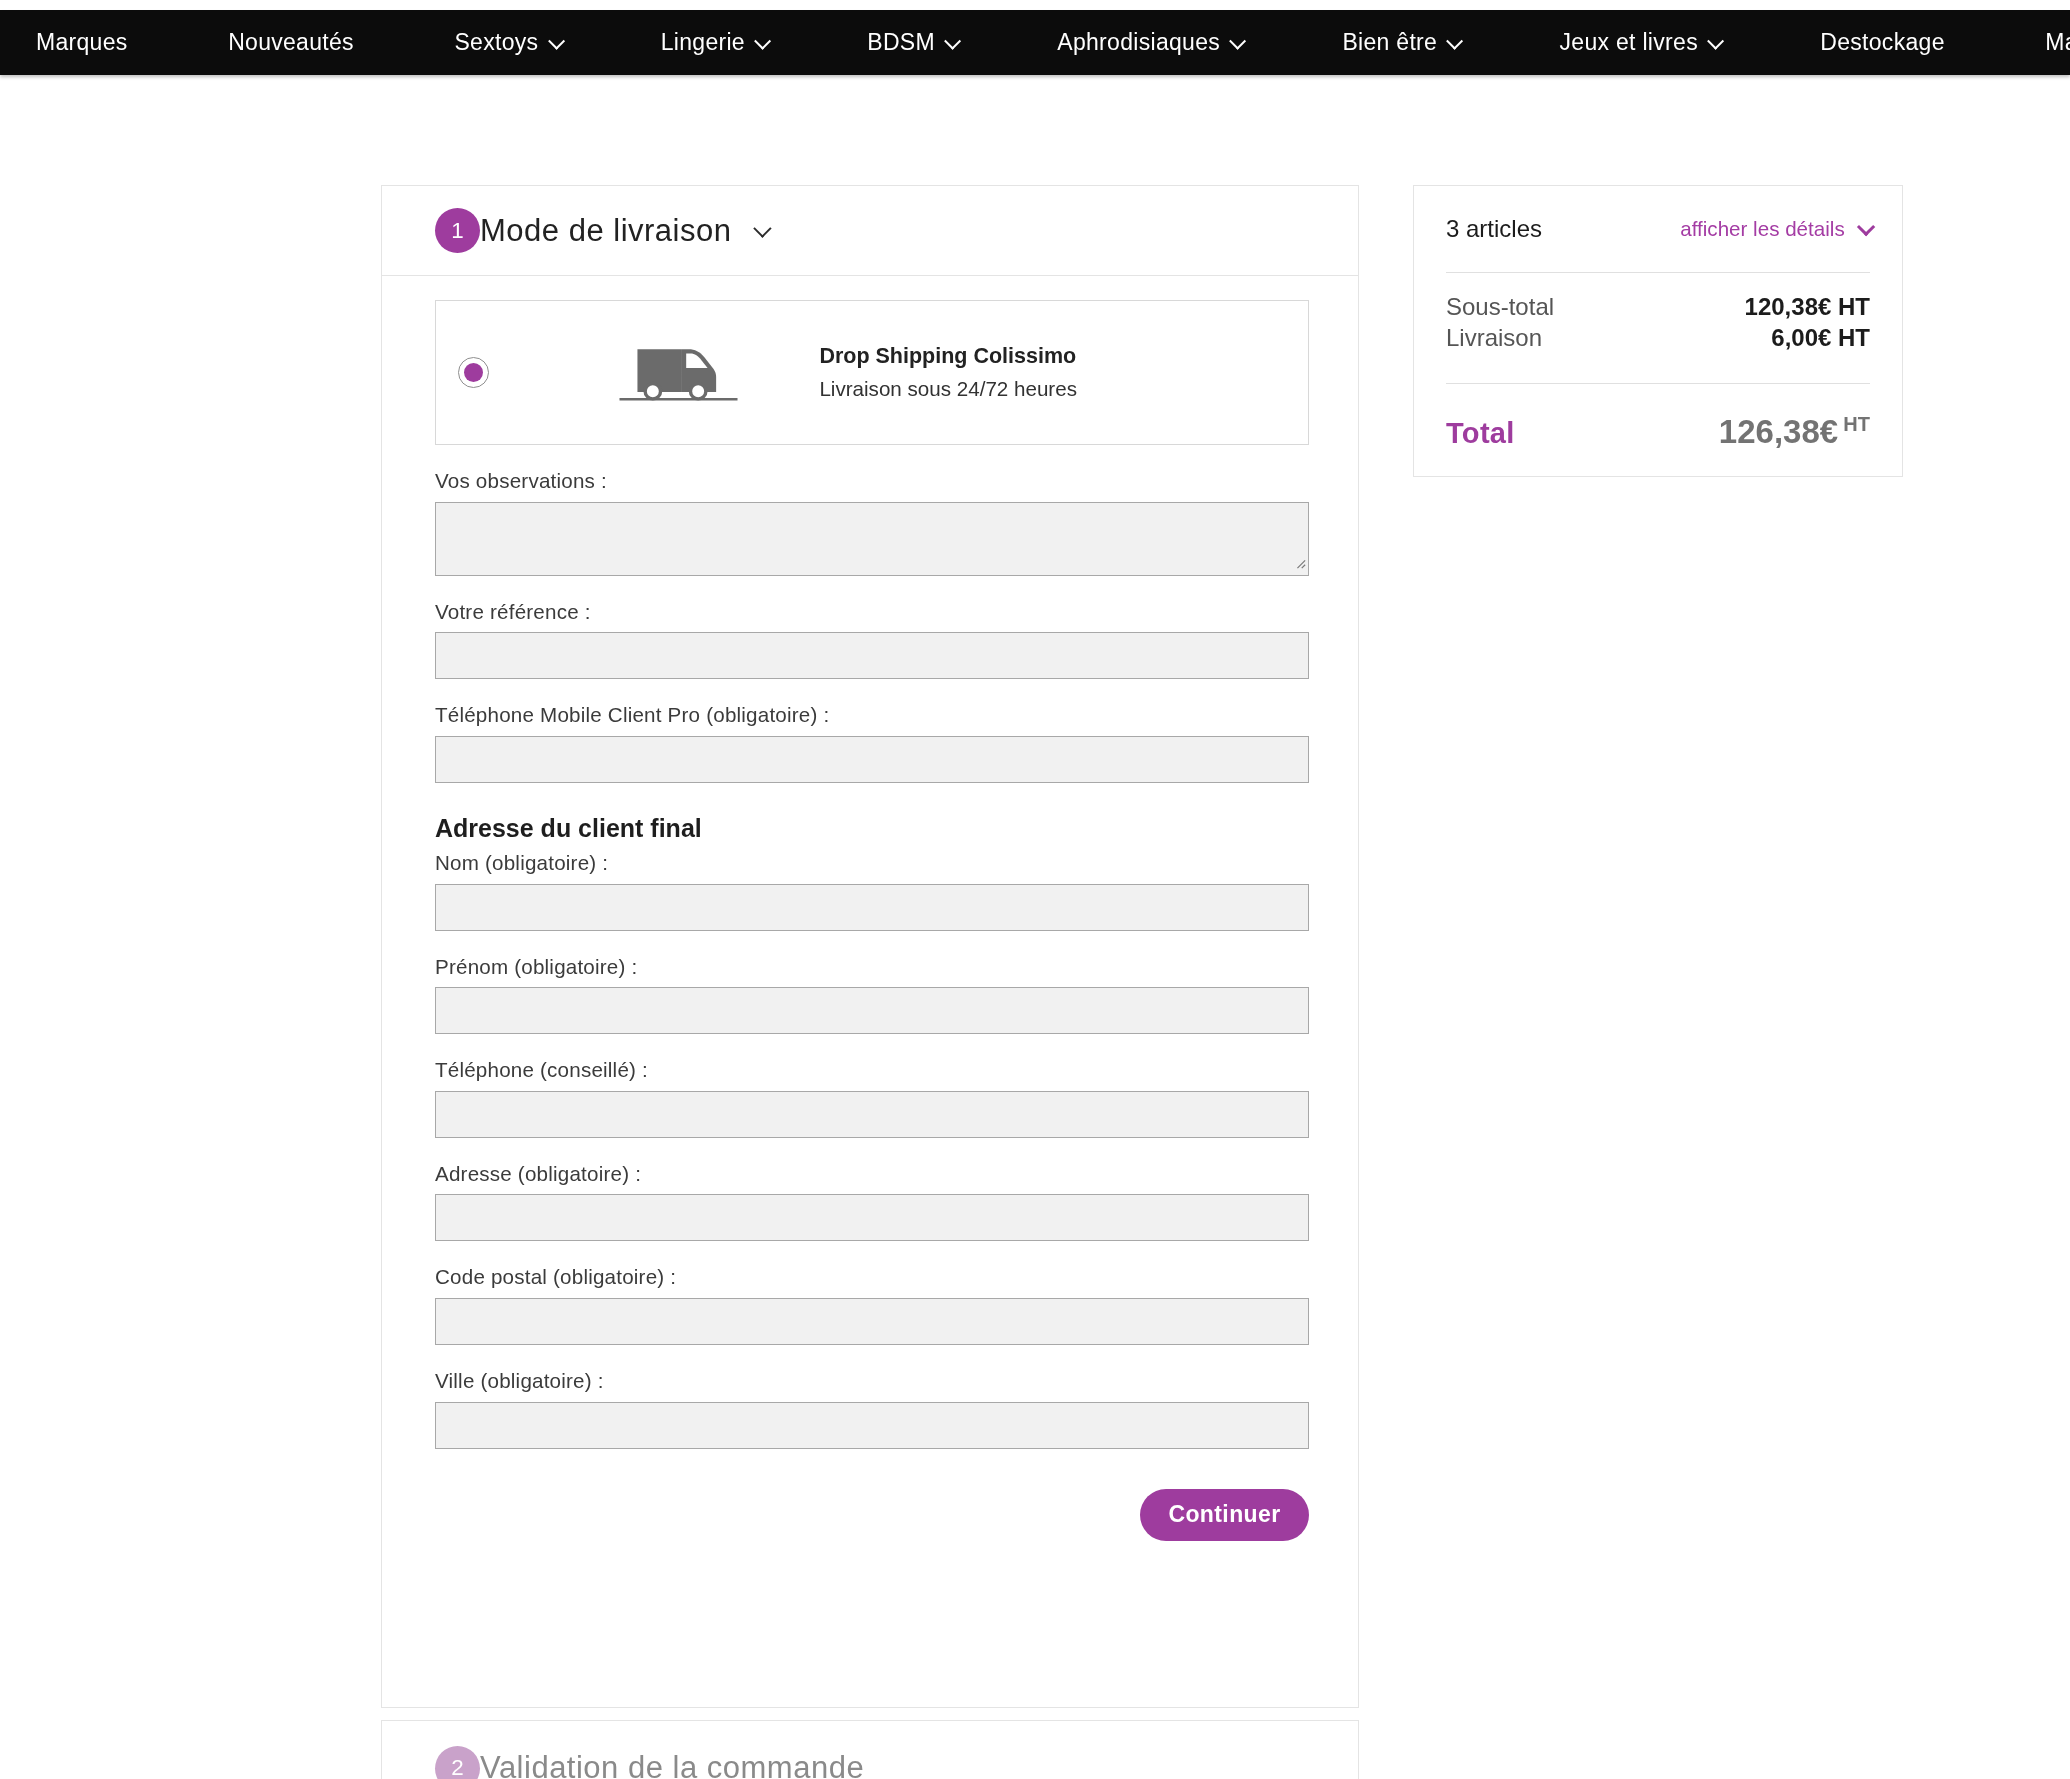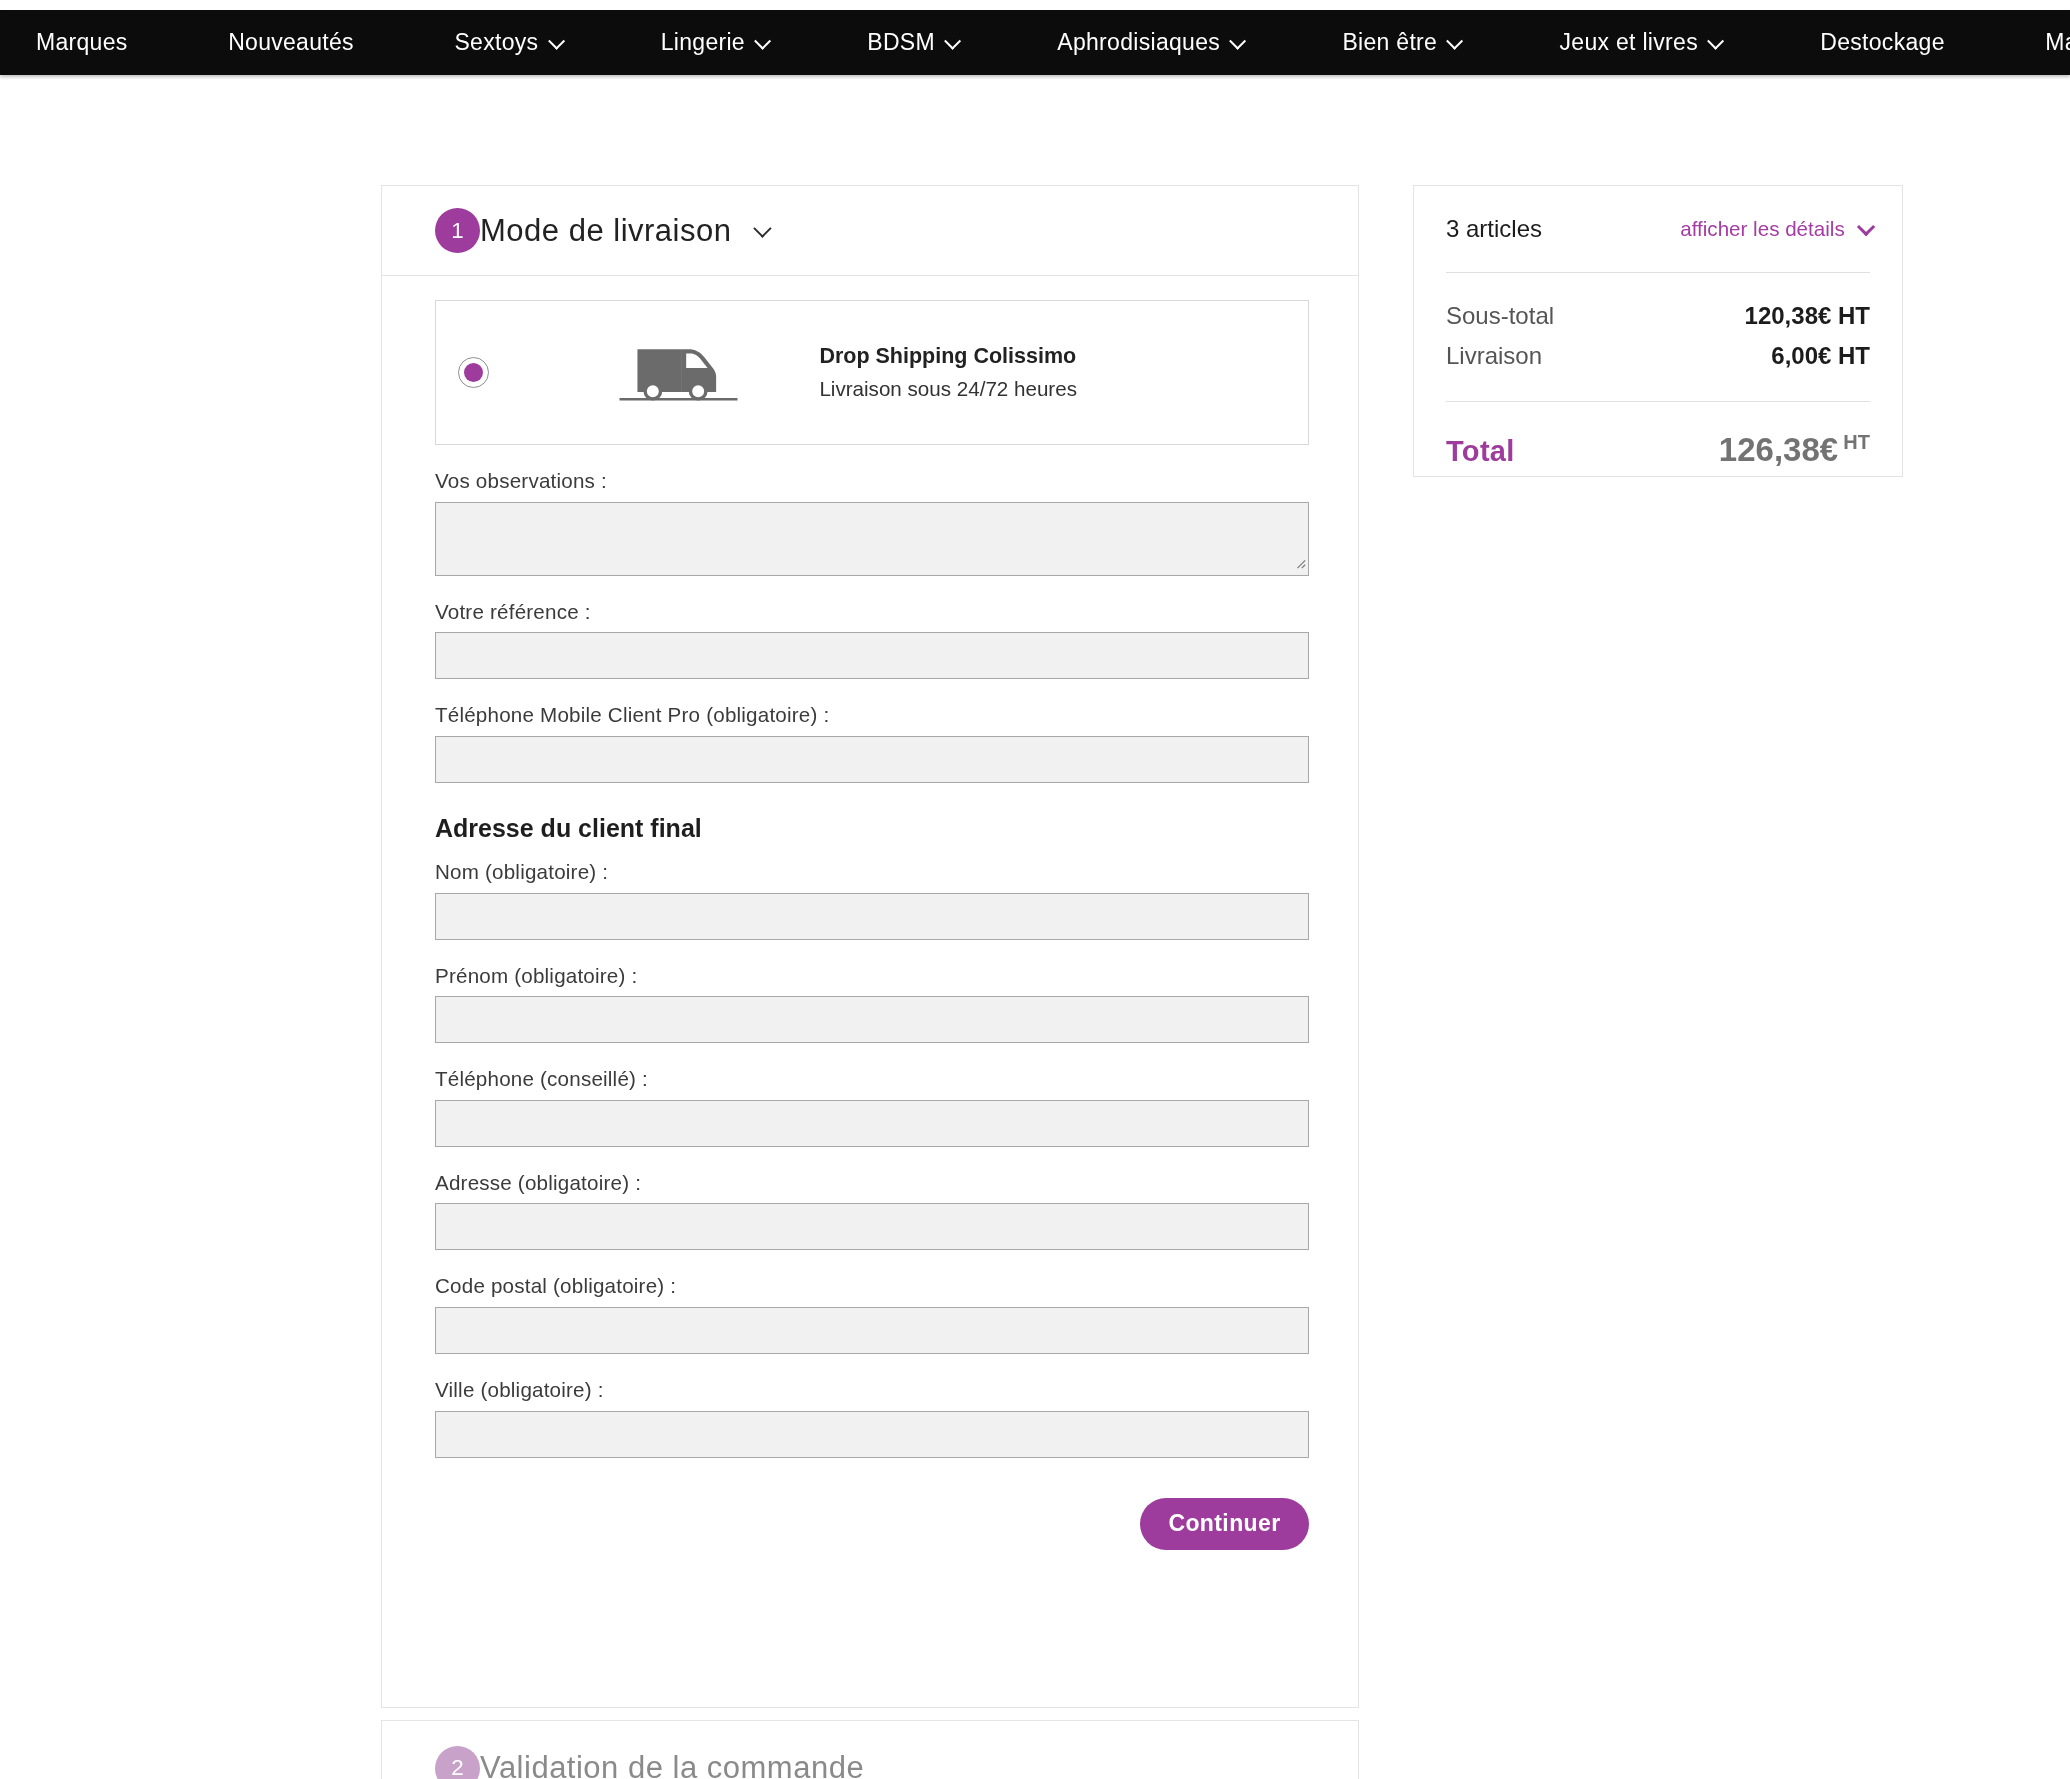--- a/index.html
+++ b/index.html
@@ -173,21 +173,21 @@
   .sum-details {
     font-size: 20.6px;
     color: #a43ca4;
     display: flex; align-items: center; gap: 12px;
     cursor: pointer;
   }
   .sum-details .chev.purple { width: 10.3px; height: 10.3px; transform: rotate(45deg) translateY(-3.4px); }
   .sum-rows { padding-top: 17px; border-bottom: 0.9px solid #e0e0e0; padding-bottom: 31px; }
   .sum-row {
     display: flex; justify-content: space-between; align-items: baseline;
-    margin-top: 12px;
+    margin-top: 3px;
   }
   .sum-label { font-size: 24px; color: #555555; }
   .sum-value { font-size: 24px; color: #1c1c1c; font-weight: bold; }
   .total-row { display: flex; justify-content: space-between; align-items: baseline; margin-top: 29px; }
   .total-label { font-size: 29px; font-weight: bold; color: #9e3c9e; letter-spacing: 0.3px; }
   .total-value { font-size: 33px; font-weight: bold; color: #737373; }
   .total-value sup { font-size: 20px; vertical-align: super; margin-left: 5.2px; }
 </style>
 </head>
 <body>
@@ -284,21 +284,21 @@
       </div>
 
 
       <div class="field">
         <label class="field-label">Téléphone Mobile Client Pro (obligatoire) :</label>
         <input class="tinput" type="text" style="">
       </div>
 
       <h2 class="addr-heading" style="margin-bottom:0;">Adresse du client final</h2>
 
-      <div class="field" style="margin-top:17px;">
+      <div class="field" style="margin-top:8px;">
         <label class="field-label">Nom (obligatoire) :</label>
         <input class="tinput" type="text" style="">
       </div>
 
       <div class="field">
         <label class="field-label">Prénom (obligatoire) :</label>
         <input class="tinput" type="text" style="">
       </div>
 
       <div class="field">

